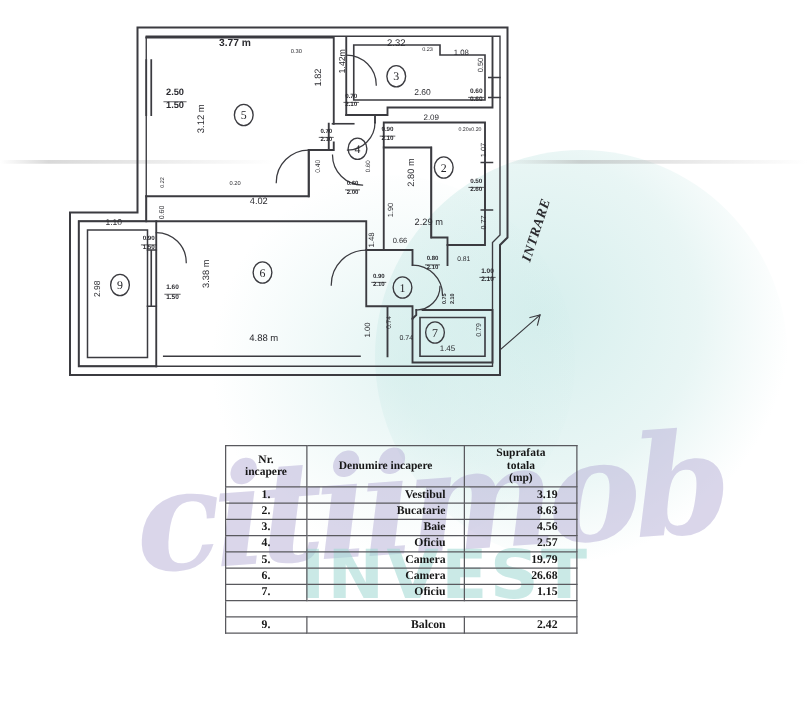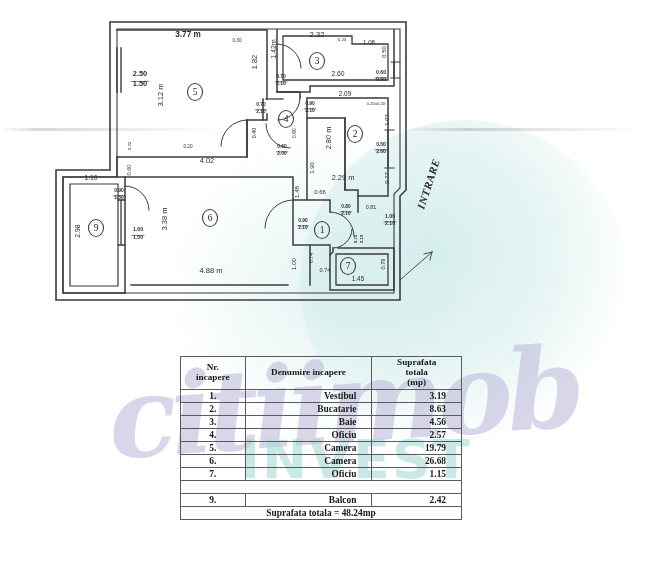--- a/index.html
+++ b/index.html
@@ -296,19 +296,16 @@
           <td class="c-area">1.15</td>
         </tr>
         <tr class="gap-row">
           <td colspan="3">&nbsp;</td>
         </tr>
         <tr>
           <td class="c-num">9.</td>
           <td class="c-name">Balcon</td>
           <td class="c-area">2.42</td>
         </tr>
-        <tr>
-          <td class="span-total" colspan="3">Suprafata totala = 48.24mp</td>
-        </tr>
       </tbody>
   </table>
 
 </div>
 
 </body></html>

